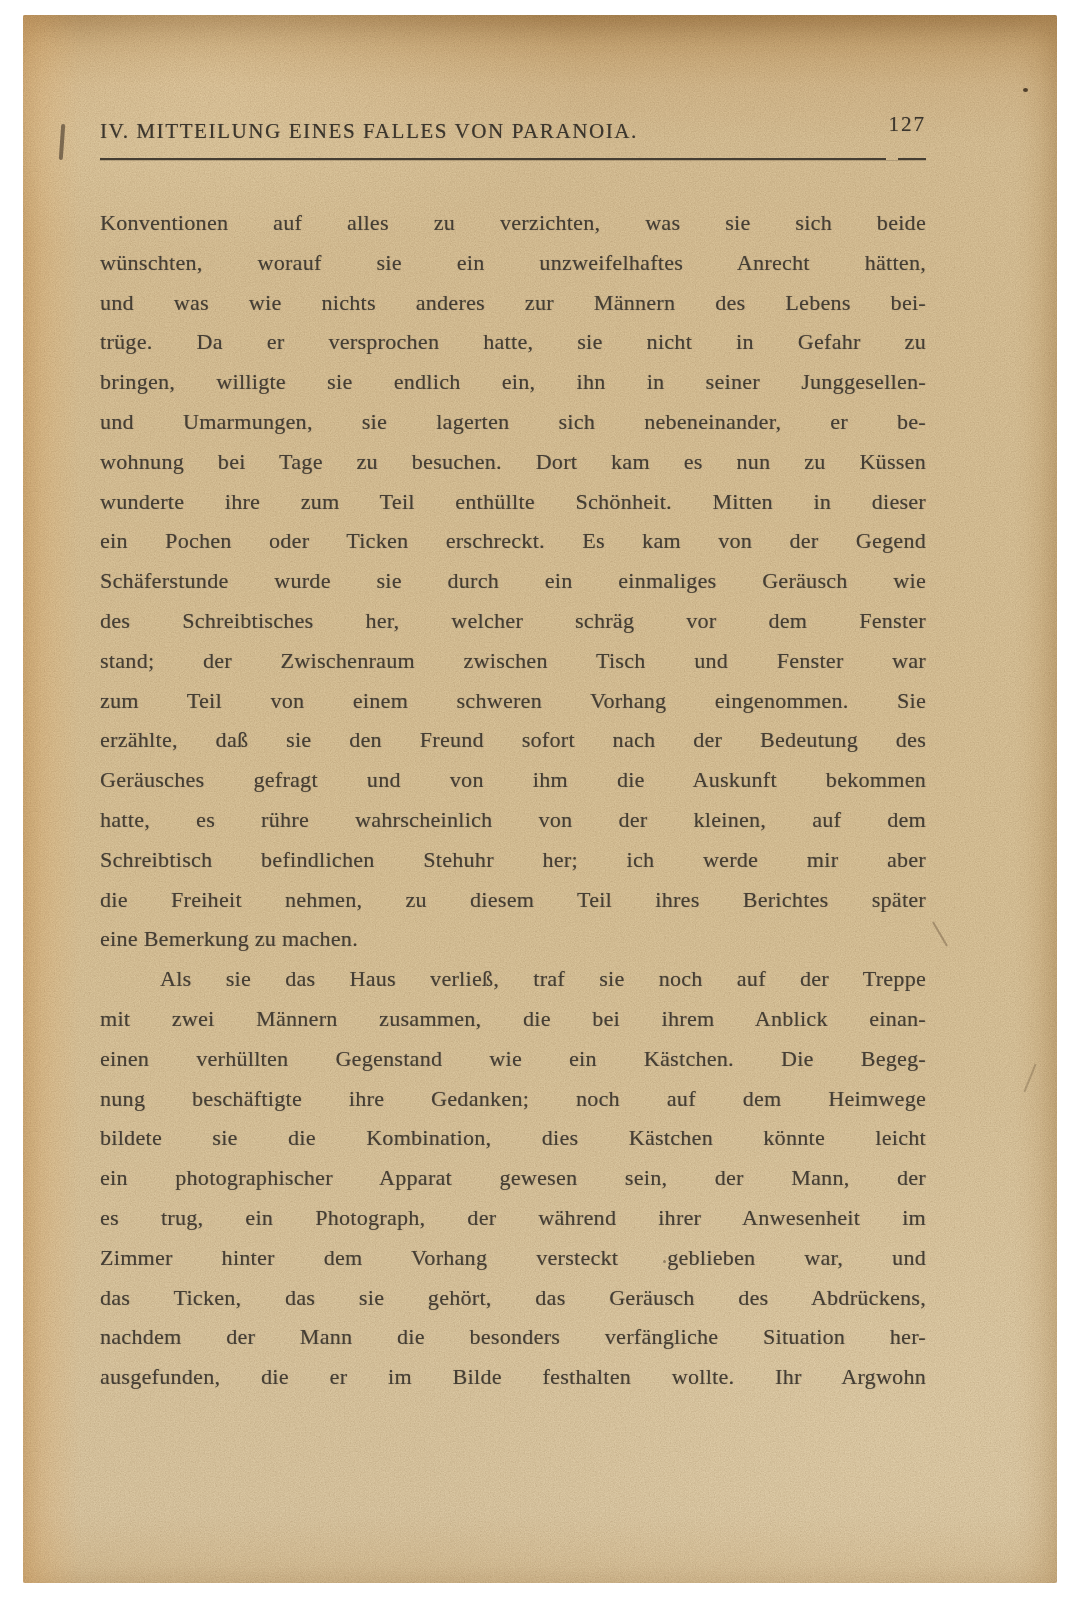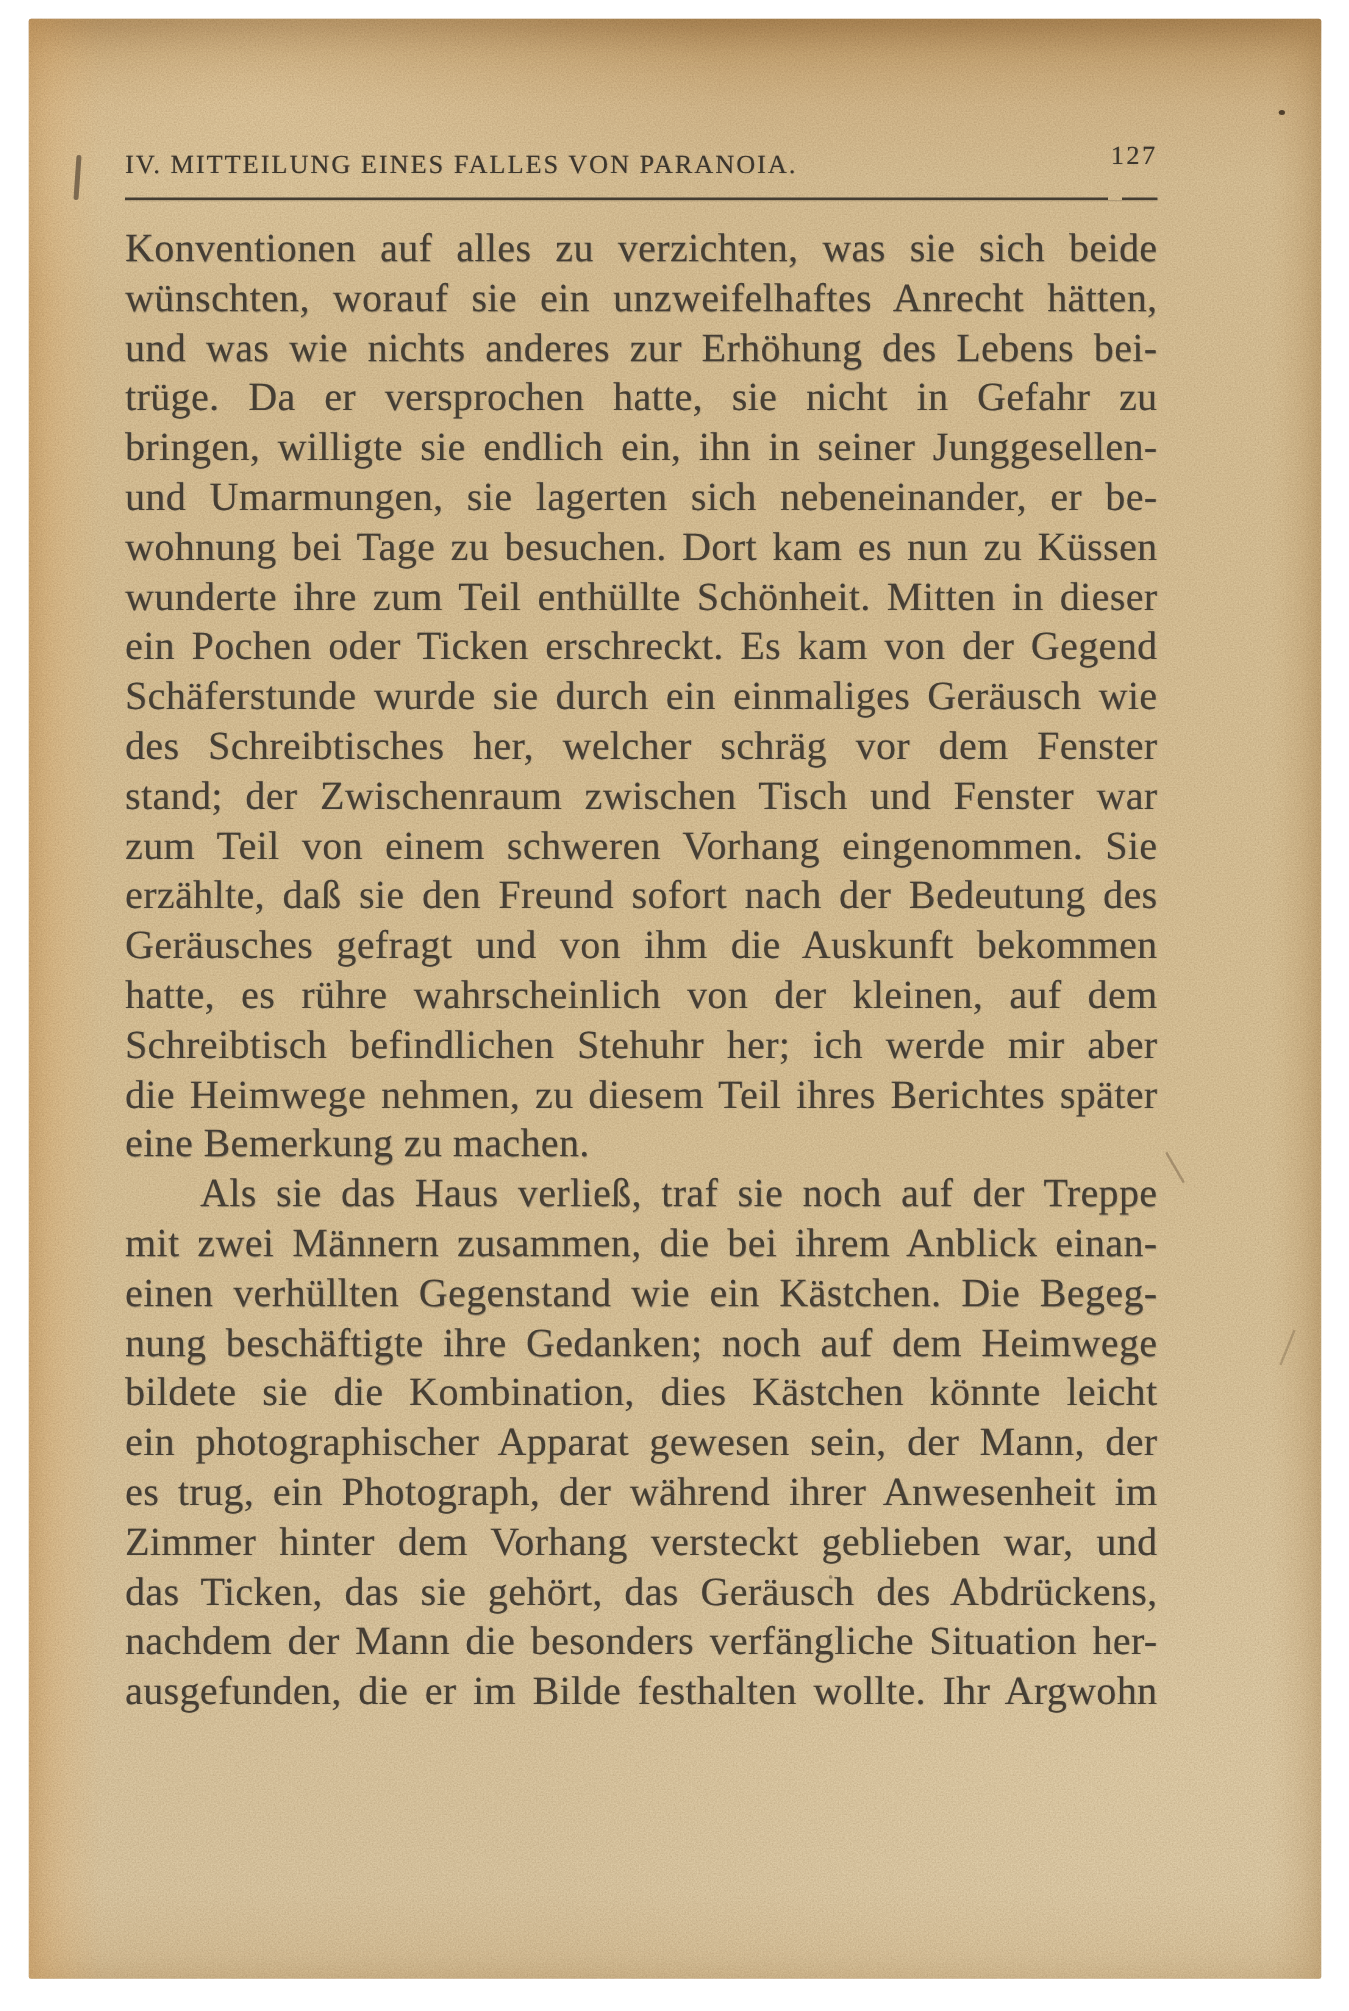--- a/index.html
+++ b/index.html
@@ -90,24 +90,24 @@
     height: 2.4px;
     background: linear-gradient(to right,
       #453e33 0%, #453e33 95.2%,
       rgba(69,62,51,0) 95.2%, rgba(69,62,51,0) 96.6%,
       #453e33 96.6%, #453e33 100%);
     box-shadow: 0 1px 0 rgba(80,68,52,0.25);
   }
   .body-text {
     position: absolute;
     left: 0;
-    top: 164px;
+    top: 188px;
     width: 100%;
     font-family: "Liberation Serif", "DejaVu Serif", serif;
-    font-size: 32px;
+    font-size: 22px;
     line-height: 39.8px;
     color: #453e34;
     letter-spacing: 0.3px;
     text-shadow: 0.35px 0.35px 0.8px rgba(69,62,52,0.5);
   }
   .ln {
     text-align: justify;
     text-align-last: justify;
     white-space: nowrap;
     height: 39.8px;
@@ -164,36 +164,36 @@
       <div class="header">
         <span>IV. MITTEILUNG EINES FALLES VON PARANOIA.</span>
         <span class="page-number">127</span>
       </div>
 
       <div class="rule"></div>
 
       <div class="body-text">
         <div class="ln">Konventionen auf alles zu verzichten, was sie sich beide</div>
         <div class="ln">wünschten, worauf sie ein unzweifelhaftes Anrecht hätten,</div>
-        <div class="ln">und was wie nichts anderes zur Erhöhung des Lebens bei-</div>
+        <div class="ln">und was wie nichts anderes zur Männern des Lebens bei-</div>
         <div class="ln">trüge. Da er versprochen hatte, sie nicht in Gefahr zu</div>
         <div class="ln">bringen, willigte sie endlich ein, ihn in seiner Junggesellen-</div>
         <div class="ln">und Umarmungen, sie lagerten sich nebeneinander, er be-</div>
         <div class="ln">wohnung bei Tage zu besuchen. Dort kam es nun zu Küssen</div>
         <div class="ln">wunderte ihre zum Teil enthüllte Schönheit. Mitten in dieser</div>
         <div class="ln">ein Pochen oder Ticken erschreckt. Es kam von der Gegend</div>
         <div class="ln">Schäferstunde wurde sie durch ein einmaliges Geräusch wie</div>
         <div class="ln">des Schreibtisches her, welcher schräg vor dem Fenster</div>
         <div class="ln">stand; der Zwischenraum zwischen Tisch und Fenster war</div>
         <div class="ln">zum Teil von einem schweren Vorhang eingenommen. Sie</div>
         <div class="ln">erzählte, daß sie den Freund sofort nach der Bedeutung des</div>
         <div class="ln">Geräusches gefragt und von ihm die Auskunft bekommen</div>
         <div class="ln">hatte, es rühre wahrscheinlich von der kleinen, auf dem</div>
         <div class="ln">Schreibtisch befindlichen Stehuhr her; ich werde mir aber</div>
-        <div class="ln">die Heimwege nehmen, zu diesem Teil ihres Berichtes später</div>
+        <div class="ln">die Freiheit nehmen, zu diesem Teil ihres Berichtes später</div>
         <div class="ln parend">eine Bemerkung zu machen.</div>
         <div class="ln indent">Als sie das Haus verließ, traf sie noch auf der Treppe</div>
         <div class="ln">mit zwei Männern zusammen, die bei ihrem Anblick einan-</div>
         <div class="ln">einen verhüllten Gegenstand wie ein Kästchen. Die Begeg-</div>
         <div class="ln">nung beschäftigte ihre Gedanken; noch auf dem Heimwege</div>
         <div class="ln">bildete sie die Kombination, dies Kästchen könnte leicht</div>
         <div class="ln">ein photographischer Apparat gewesen sein, der Mann, der</div>
         <div class="ln">es trug, ein Photograph, der während ihrer Anwesenheit im</div>
         <div class="ln">Zimmer hinter dem Vorhang versteckt geblieben war, und</div>
         <div class="ln">das Ticken, das sie gehört, das Geräusch des Abdrückens,</div>

